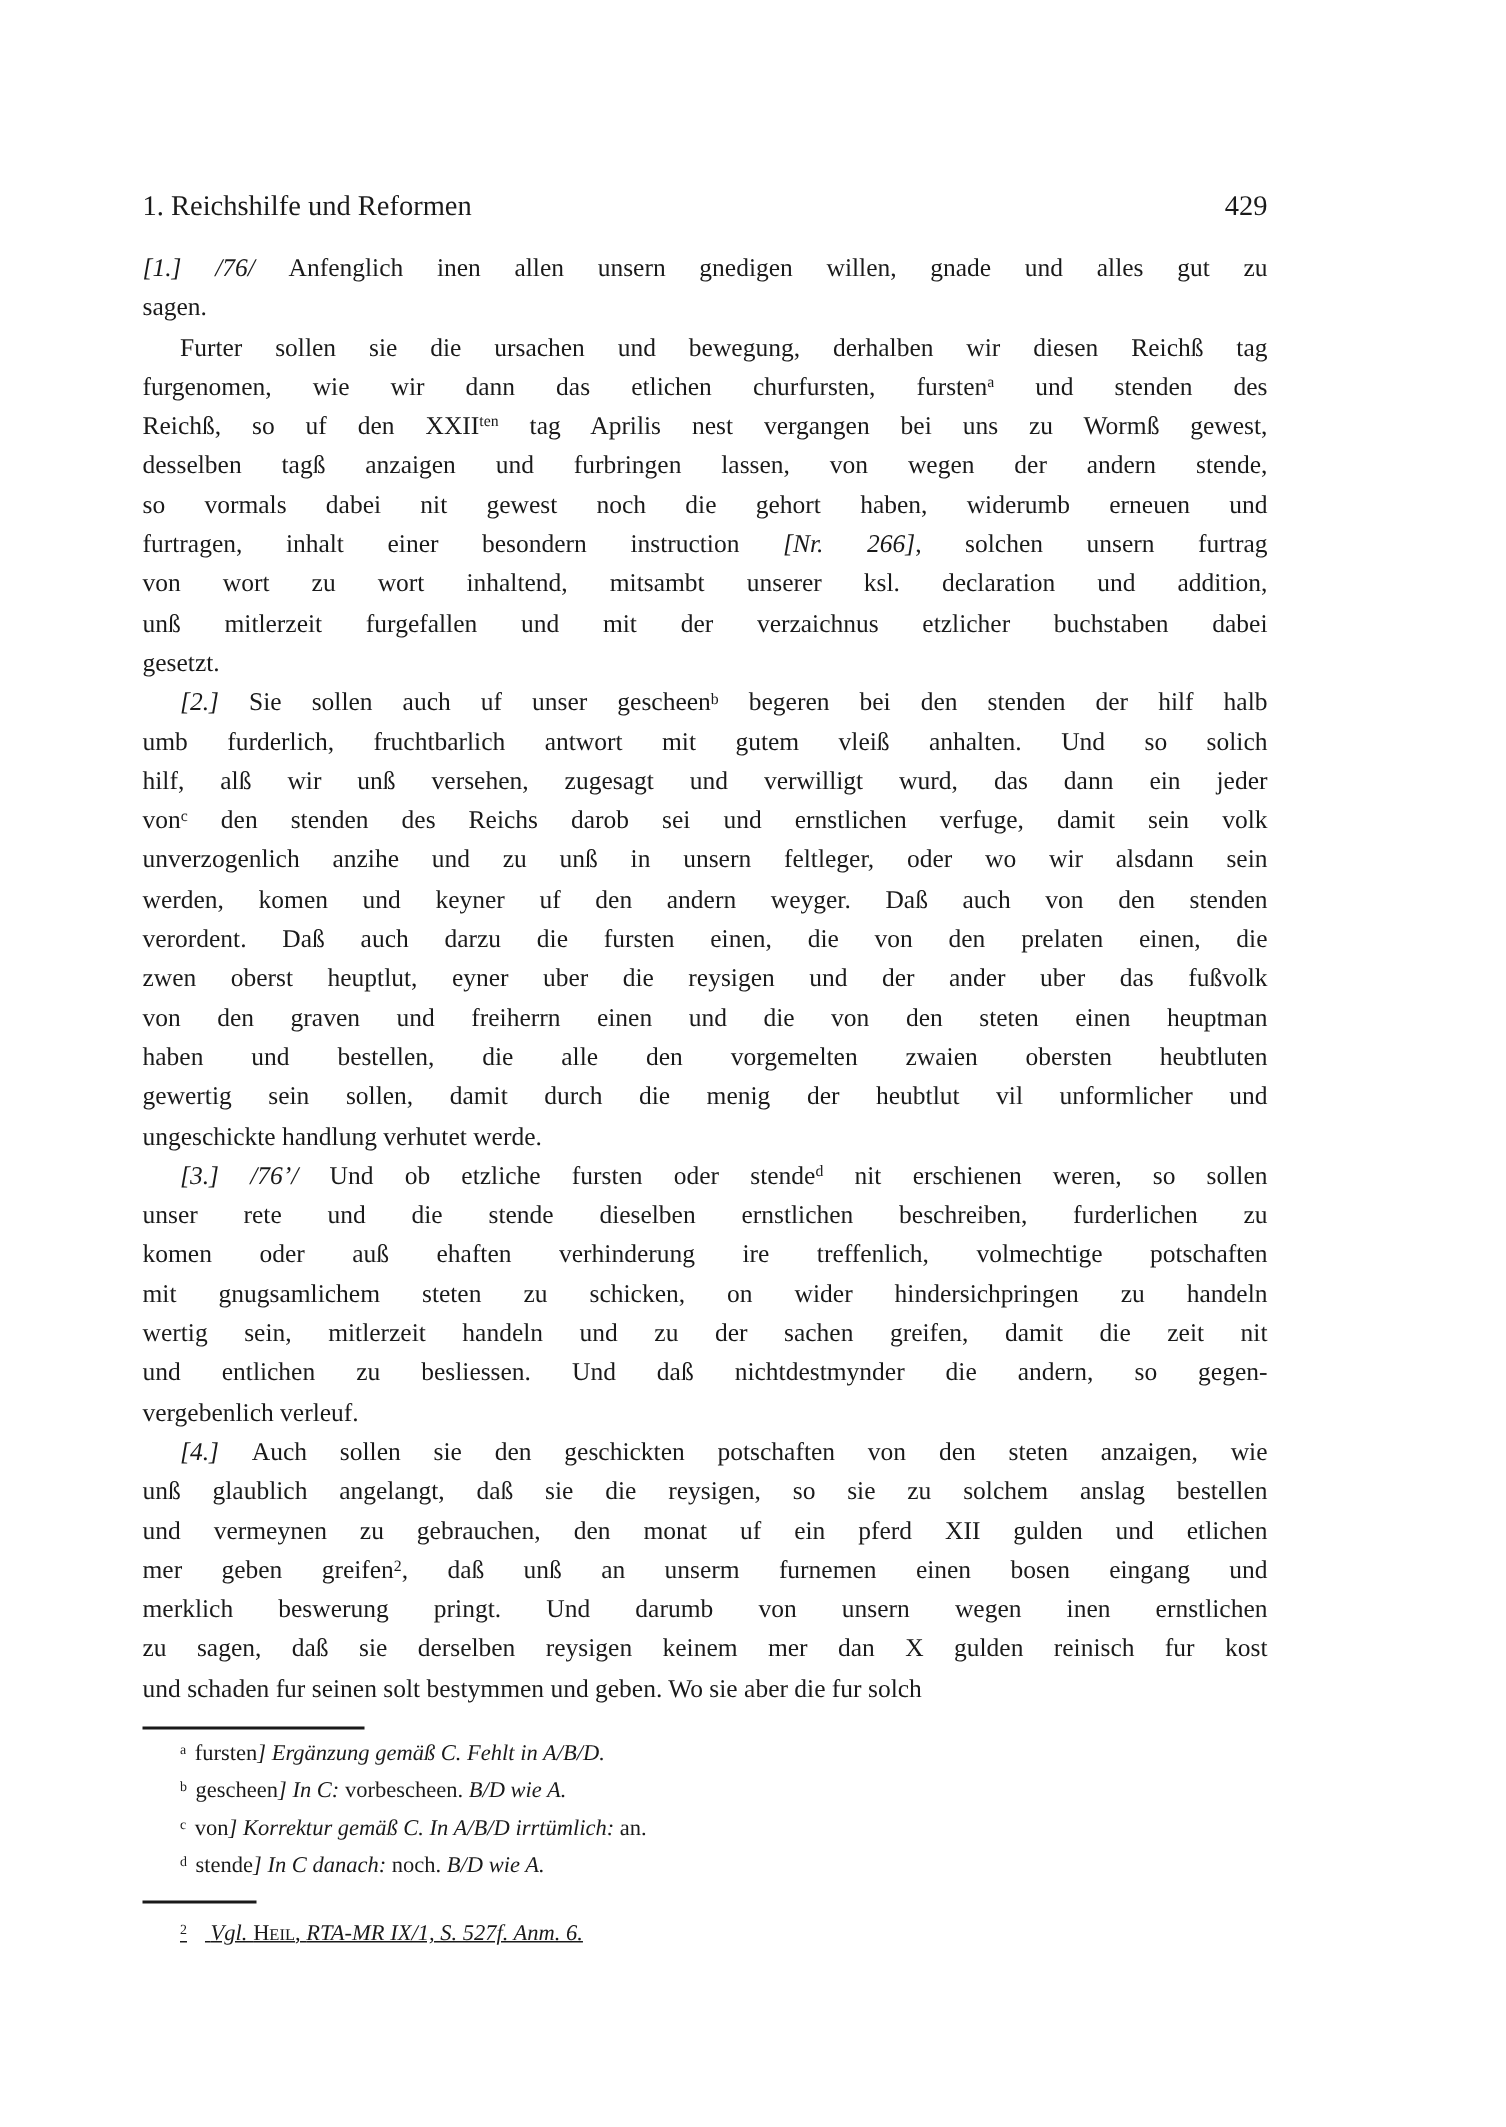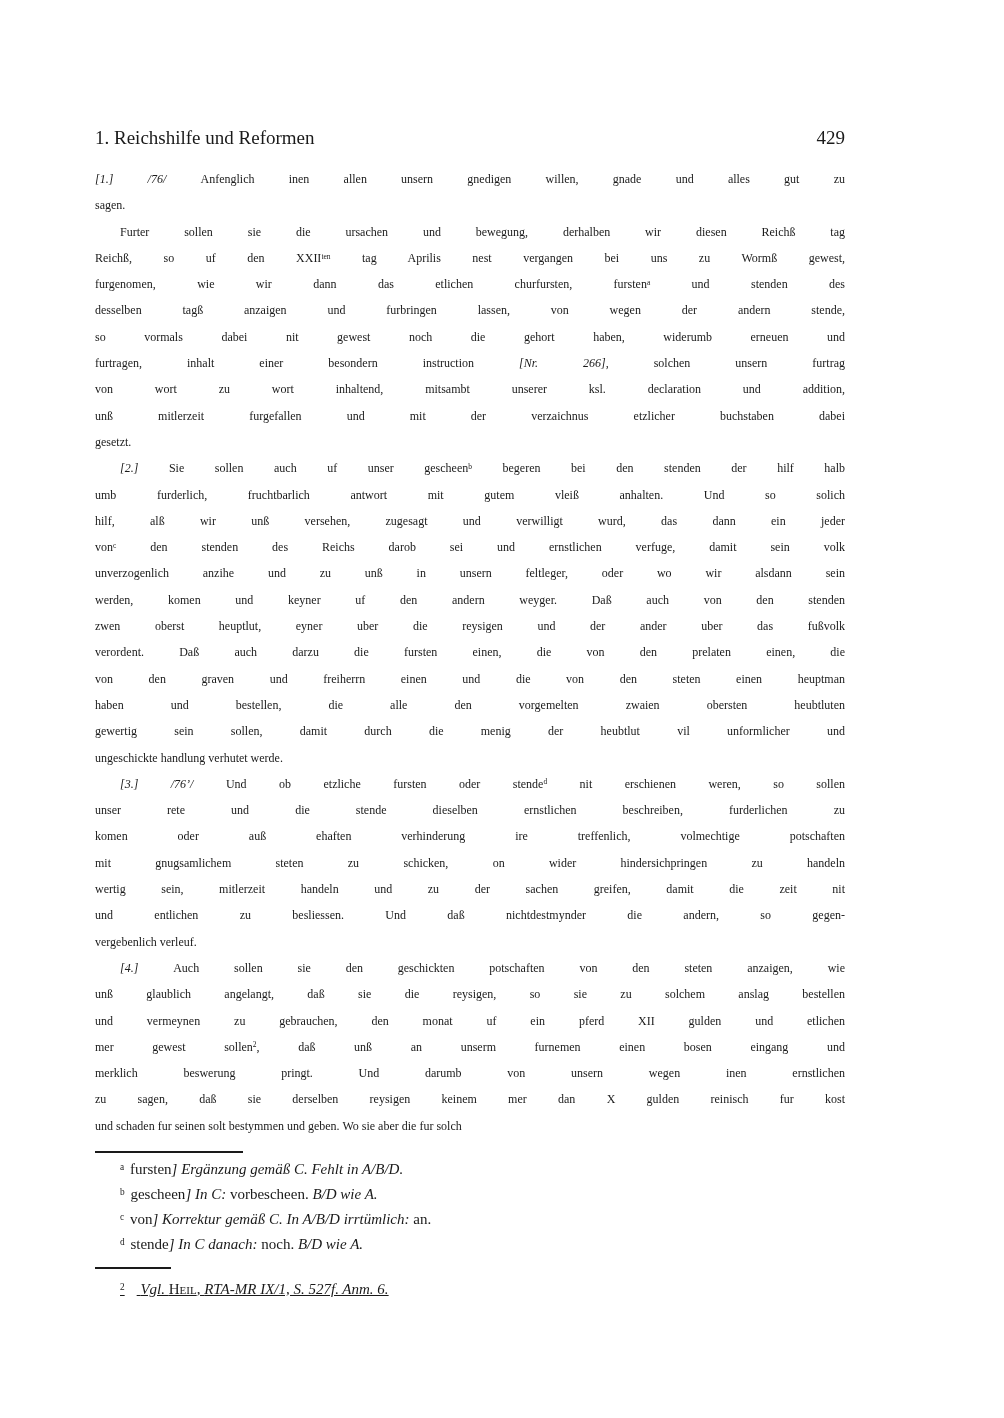--- a/index.html
+++ b/index.html
@@ -37,21 +37,21 @@
   }
   .rh-page {
     position: absolute;
     right: 0;
     top: 0;
     text-align: center;
   }
   
   .doc-body {
     margin-top: 17px;
-    font-size: 12px;
+    font-size: 17px;
     line-height: 26.3px;
   }
   .line {
     text-align: justify;
     text-align-last: justify;
   }
   .line.last {
     text-align-last: left;
   }
   .line.ind {
@@ -102,57 +102,57 @@
       <span class="rh-page">429</span>
     </div>
 
     <div class="doc-body">
         <div>
           <div class="line"><span class="i">[1.] /76/ </span><span>Anfenglich inen allen unsern gnedigen willen, gnade und alles gut zu</span></div>
           <div class="line last"><span>sagen.</span></div>
         </div>
         <div>
           <div class="line ind"><span>Furter sollen sie die ursachen und bewegung, derhalben wir diesen Reichß tag</span></div>
+          <div class="line"><span>furgenomen, wie wir dann das etlichen churfursten, fursten</span><span class="sup">a</span><span> und stenden des</span></div>
           <div class="line"><span>Reichß, so uf den XXII</span><span class="sup">ten</span><span> tag Aprilis nest vergangen bei uns zu Wormß gewest,</span></div>
-          <div class="line"><span>furgenomen, wie wir dann das etlichen churfursten, fursten</span><span class="sup">a</span><span> und stenden des</span></div>
           <div class="line"><span>desselben tagß anzaigen und furbringen lassen, von wegen der andern stende,</span></div>
           <div class="line"><span>so vormals dabei nit gewest noch die gehort haben, widerumb erneuen und</span></div>
           <div class="line"><span>furtragen, inhalt einer besondern instruction </span><span class="i">[Nr. 266]</span><span>, solchen unsern furtrag</span></div>
           <div class="line"><span>von wort zu wort inhaltend, mitsambt unserer ksl. declaration und addition,</span></div>
           <div class="line"><span>unß mitlerzeit furgefallen und mit der verzaichnus etzlicher buchstaben dabei</span></div>
           <div class="line last"><span>gesetzt.</span></div>
         </div>
         <div>
           <div class="line ind"><span class="i">[2.] </span><span>Sie sollen auch uf unser gescheen</span><span class="sup">b</span><span> begeren bei den stenden der hilf halb</span></div>
           <div class="line"><span>umb furderlich, fruchtbarlich antwort mit gutem vleiß anhalten. Und so solich</span></div>
           <div class="line"><span>hilf, alß wir unß versehen, zugesagt und verwilligt wurd, das dann ein jeder</span></div>
           <div class="line"><span>von</span><span class="sup">c</span><span> den stenden des Reichs darob sei und ernstlichen verfuge, damit sein volk</span></div>
           <div class="line"><span>unverzogenlich anzihe und zu unß in unsern feltleger, oder wo wir alsdann sein</span></div>
           <div class="line"><span>werden, komen und keyner uf den andern weyger. Daß auch von den stenden</span></div>
+          <div class="line"><span>verordent. Daß auch darzu die fursten einen, die von den prelaten einen, die</span></div>
           <div class="line"><span>zwen oberst heuptlut, eyner uber die reysigen und der ander uber das fußvolk</span></div>
-          <div class="line"><span>verordent. Daß auch darzu die fursten einen, die von den prelaten einen, die</span></div>
           <div class="line"><span>von den graven und freiherrn einen und die von den steten einen heuptman</span></div>
           <div class="line"><span>haben und bestellen, die alle den vorgemelten zwaien obersten heubtluten</span></div>
           <div class="line"><span>gewertig sein sollen, damit durch die menig der heubtlut vil unformlicher und</span></div>
           <div class="line last"><span>ungeschickte handlung verhutet werde.</span></div>
         </div>
         <div>
           <div class="line ind"><span class="i">[3.] /76’/ </span><span>Und ob etzliche fursten oder stende</span><span class="sup">d</span><span> nit erschienen weren, so sollen</span></div>
           <div class="line"><span>unser rete und die stende dieselben ernstlichen beschreiben, furderlichen zu</span></div>
           <div class="line"><span>komen oder auß ehaften verhinderung ire treffenlich, volmechtige potschaften</span></div>
           <div class="line"><span>mit gnugsamlichem steten zu schicken, on wider hindersichpringen zu handeln</span></div>
           <div class="line"><span>wertig sein, mitlerzeit handeln und zu der sachen greifen, damit die zeit nit</span></div>
           <div class="line"><span>und entlichen zu besliessen. Und daß nichtdestmynder die andern, so gegen-</span></div>
           <div class="line last"><span>vergebenlich verleuf.</span></div>
         </div>
         <div>
           <div class="line ind"><span class="i">[4.] </span><span>Auch sollen sie den geschickten potschaften von den steten anzaigen, wie</span></div>
           <div class="line"><span>unß glaublich angelangt, daß sie die reysigen, so sie zu solchem anslag bestellen</span></div>
           <div class="line"><span>und vermeynen zu gebrauchen, den monat uf ein pferd XII gulden und etlichen</span></div>
-          <div class="line"><span>mer gewest sollen</span><span class="sup">2</span><span>, daß unß an unserm furnemen einen bosen eingang und</span></div>
+          <div class="line"><span>mer geben greifen</span><span class="sup">2</span><span>, daß unß an unserm furnemen einen bosen eingang und</span></div>
           <div class="line"><span>merklich beswerung pringt. Und darumb von unsern wegen inen ernstlichen</span></div>
           <div class="line"><span>zu sagen, daß sie derselben reysigen keinem mer dan X gulden reinisch fur kost</span></div>
           <div class="line last"><span>und schaden fur seinen solt bestymmen und geben. Wo sie aber die fur solch</span></div>
         </div>
       </div>
 
     <div class="rule apparatus-rule"></div>
     <div class="apparatus">
         <div class="fn-line"><span class="sup fn-label">a</span> <span>fursten</span><span class="i">] Ergänzung gemäß C. Fehlt in A/B/D.</span></div>
         <div class="fn-line"><span class="sup fn-label">b</span> <span>gescheen</span><span class="i">] In C: </span><span>vorbescheen. </span><span class="i">B/D wie A.</span></div>

